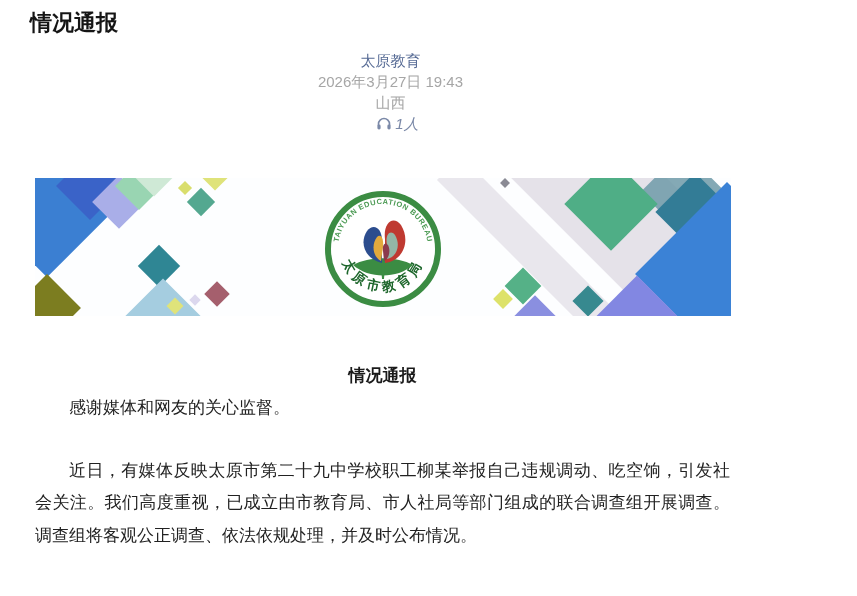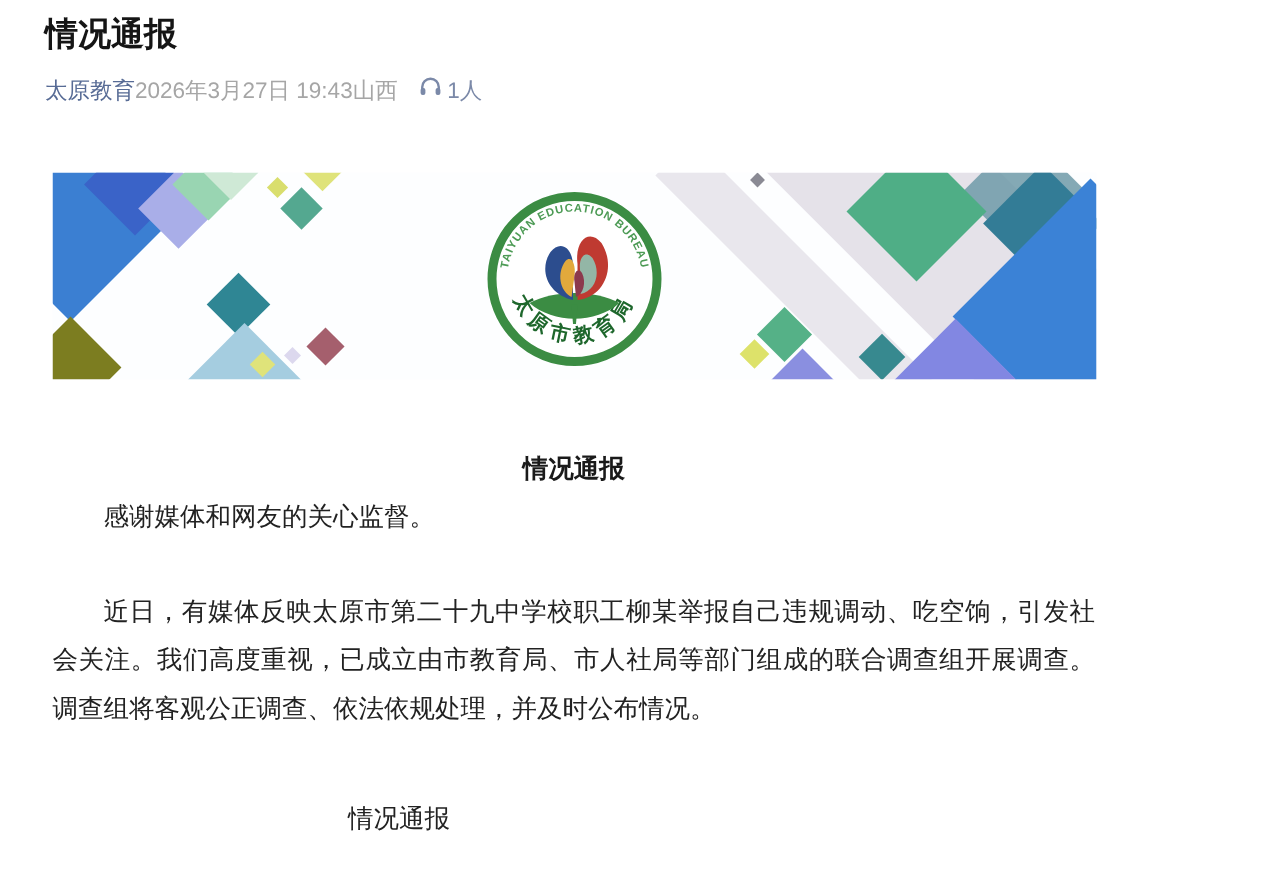--- a/index.html
+++ b/index.html
@@ -20,32 +20,35 @@
     font-weight: 700;
     color: #151515;
   }
   .byline {
     display: flex;
     align-items: center;
     margin: 13px 30px 0 30px;
     font-size: 15px;
     line-height: 21px;
     white-space: nowrap;
+    flex-direction: column;
   }
   .account-link {
     color: #576b95;
     text-decoration: none;
     cursor: pointer;
   }
   .meta-text { color: #a6a6a6; margin-left: 0; }
   .listen-wrap {
     display: inline-flex;
+    align-items: center;
     margin-left: 14px;
     color: #7b89a8;
     cursor: pointer;
+    font-style: italic;
   }
   .listen-wrap svg { display: block; margin-right: 3px; }
   .listen-count { color: #7b89a8; }
 
   .banner {
     position: relative;
     width: 696px;
     height: 138px;
     margin: 44px 0 0 35px;
     background: #fdfeff;

